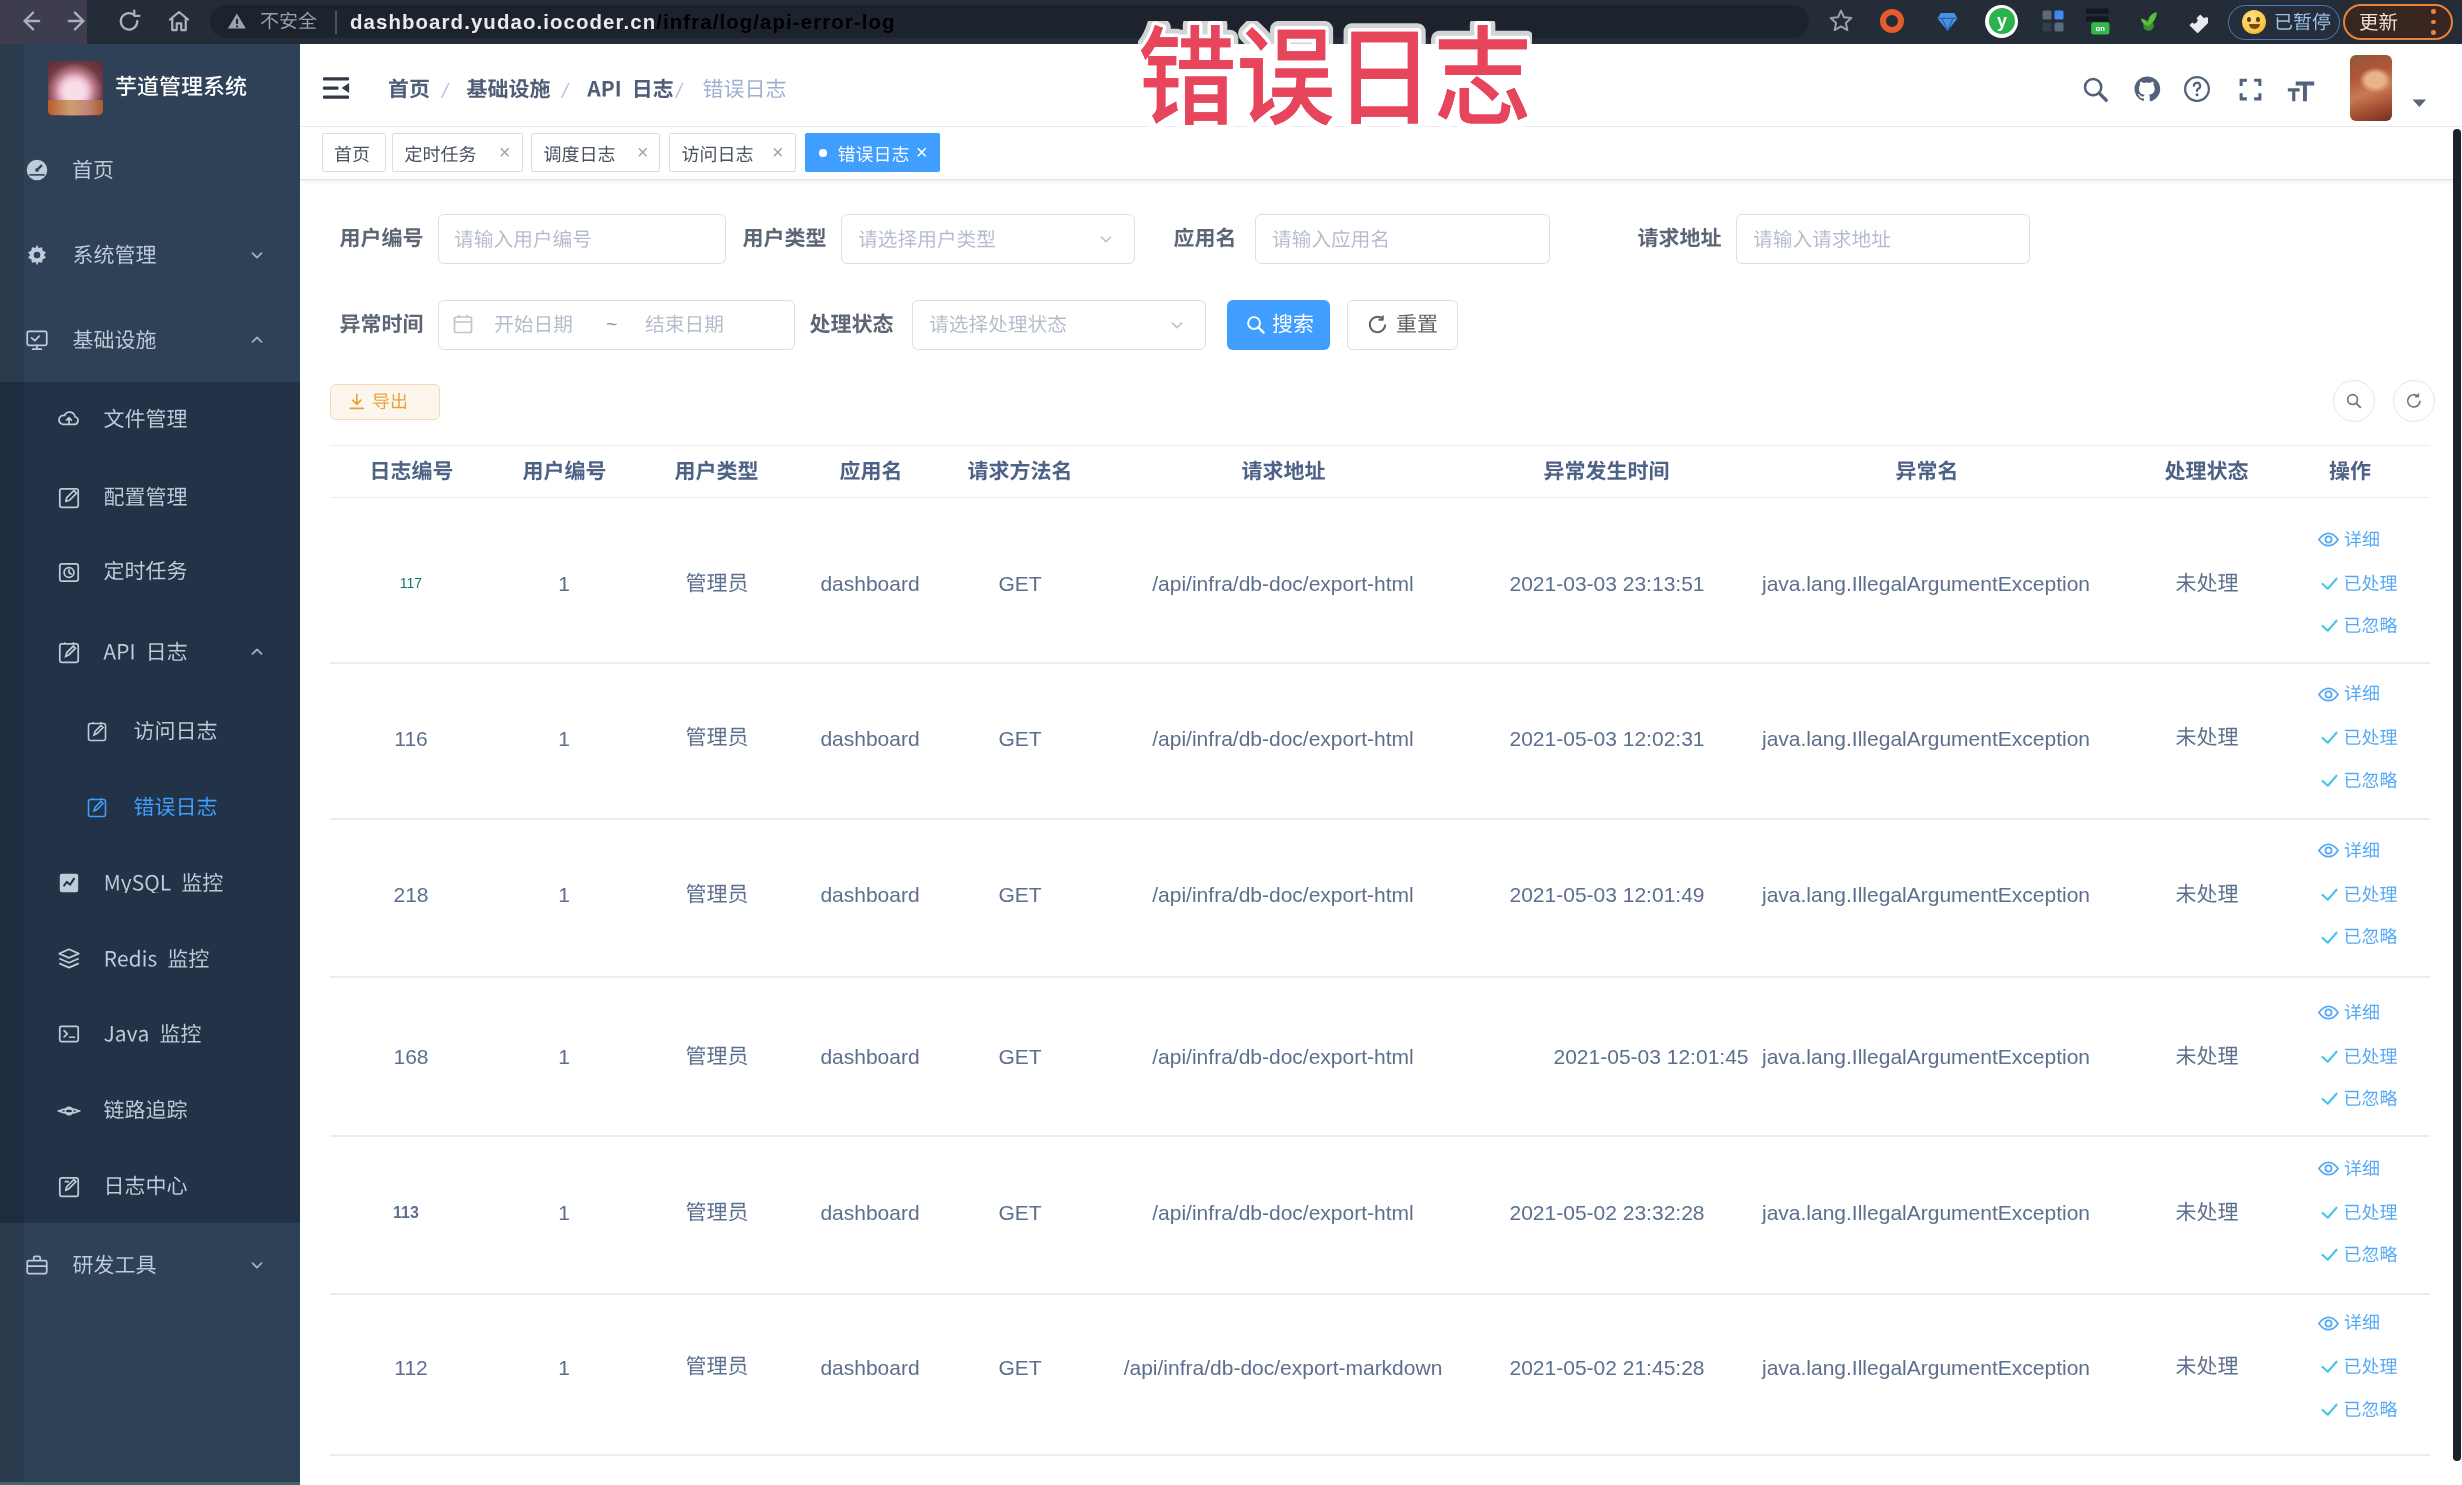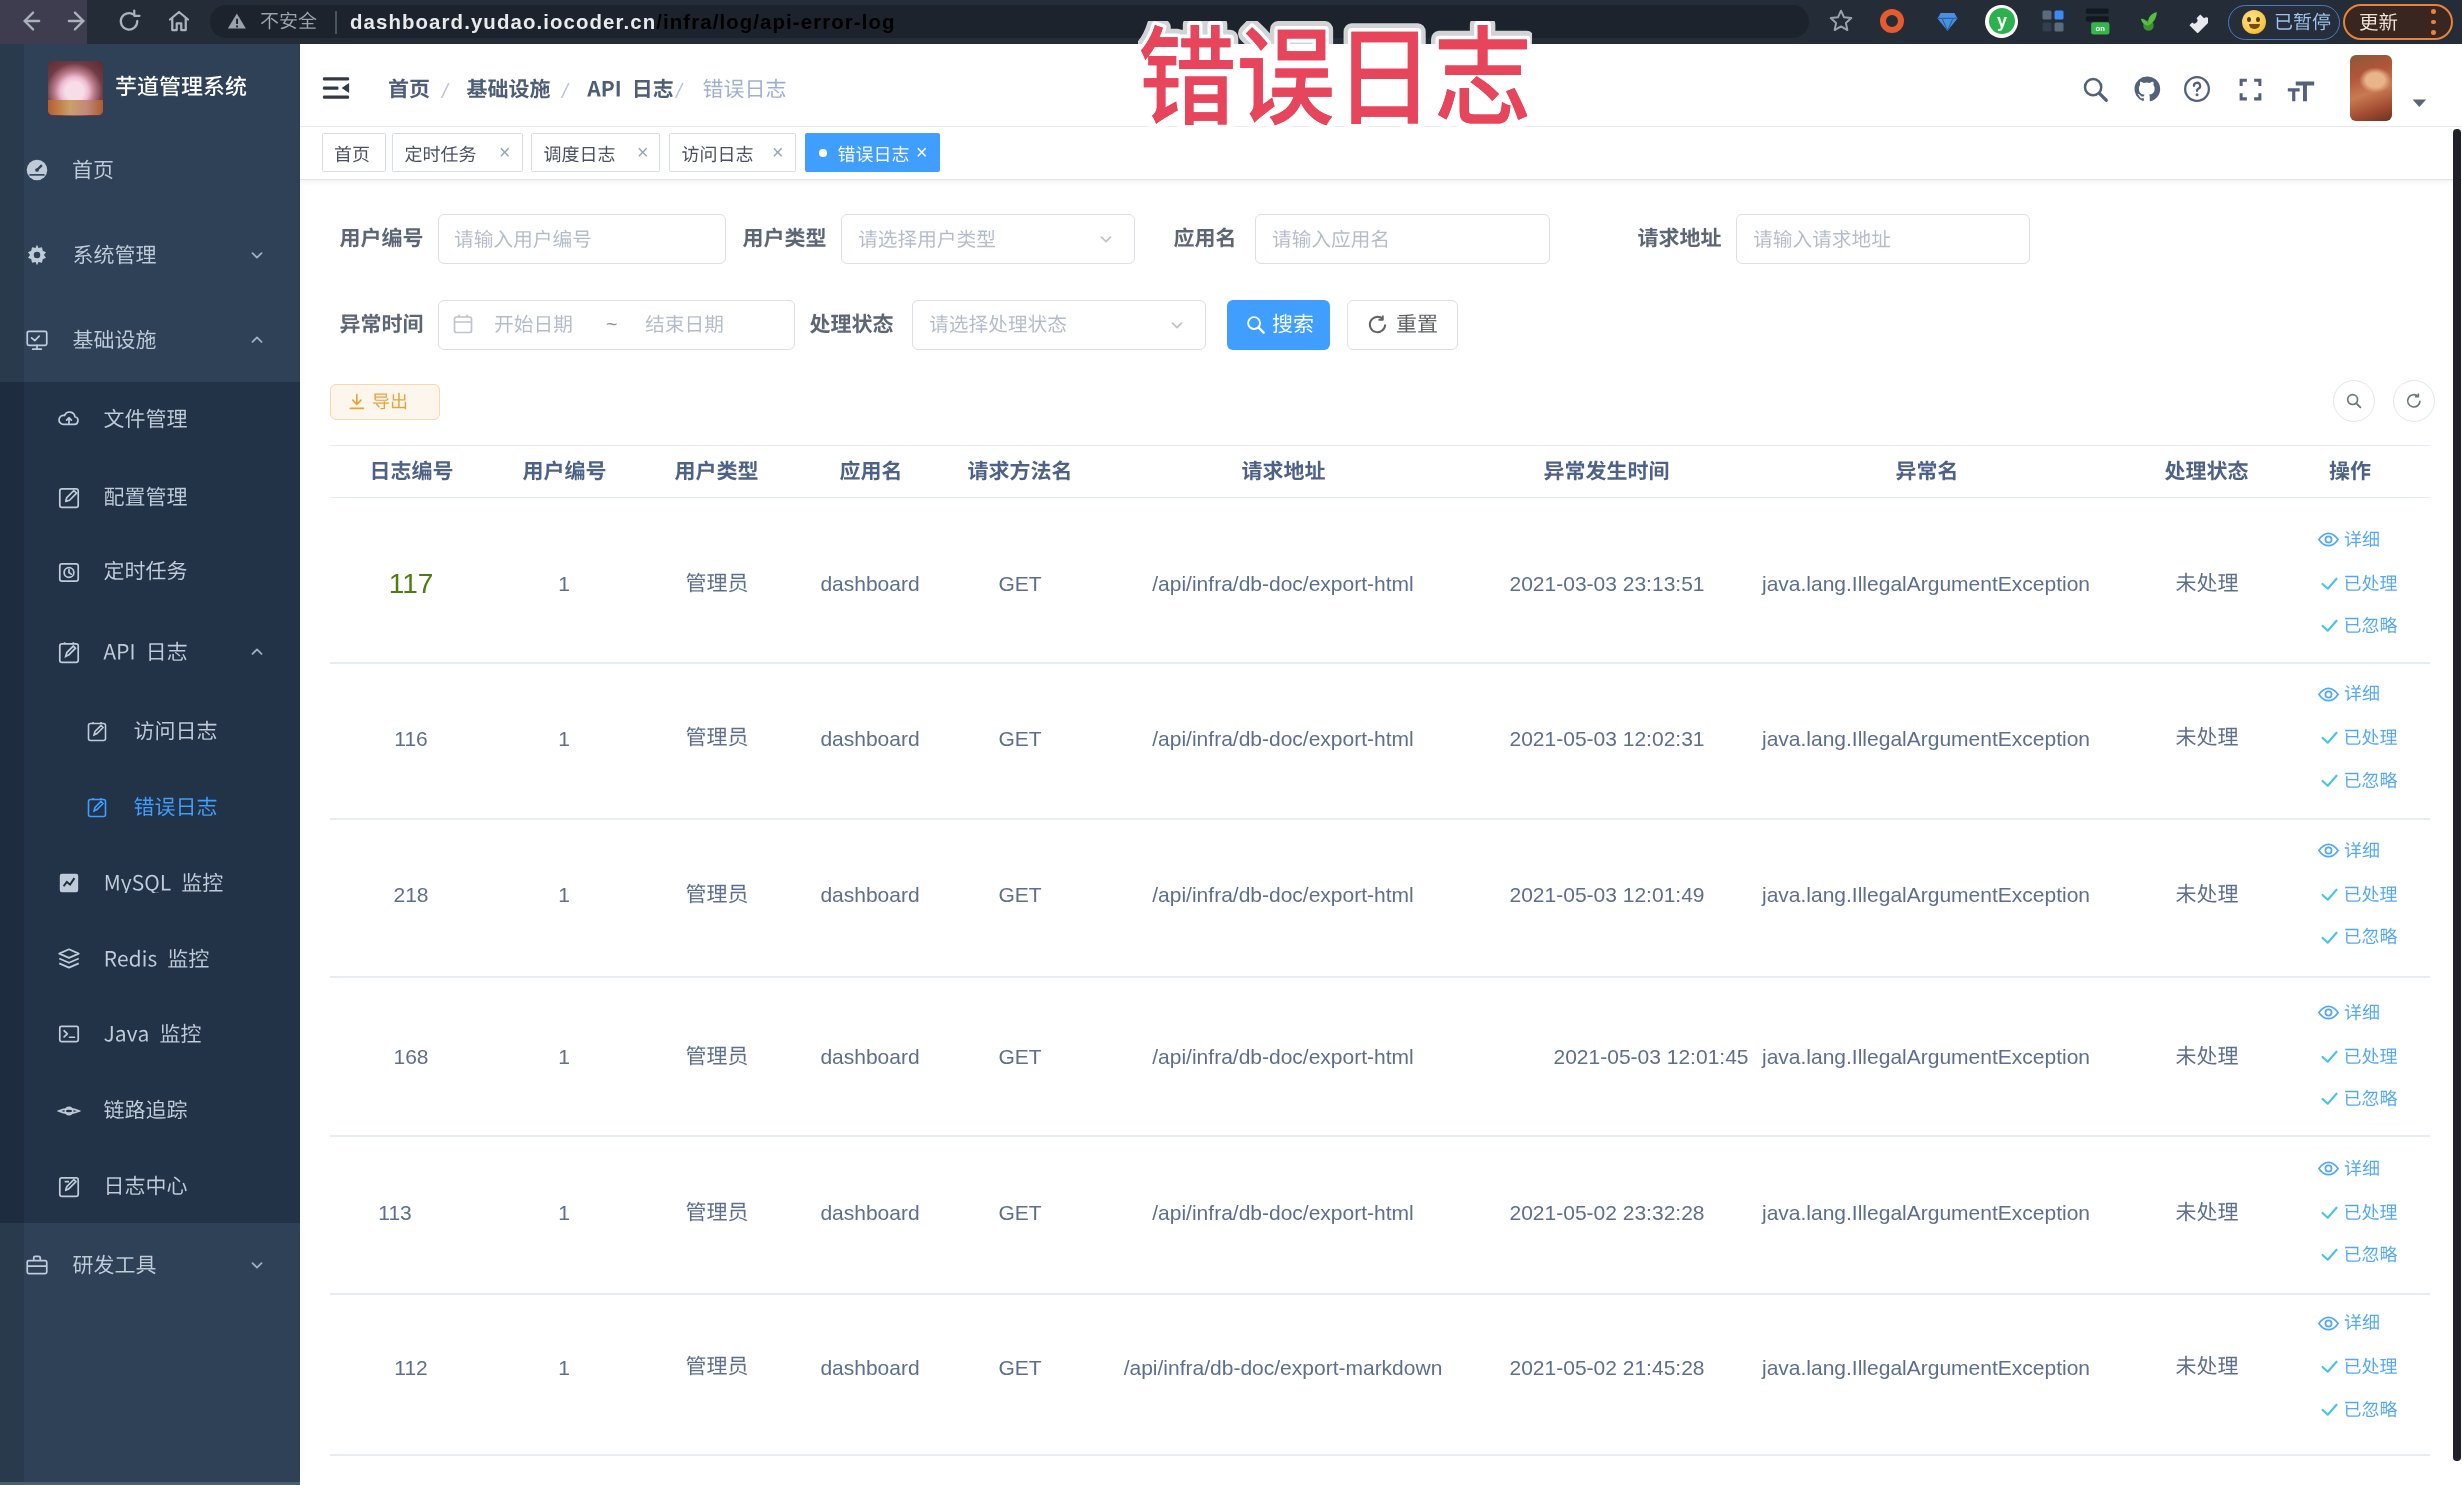--- a/index.html
+++ b/index.html
@@ -707,21 +707,21 @@
       <use href="#b5904" x="0"></use>
       <use href="#b7406" x="1000"></use>
       <use href="#b72b6" x="2000"></use>
       <use href="#b6001" x="3000"></use>
     </svg>
     <svg style="position:absolute;left:2329px;top:460px" width="42" height="21" viewBox="0 0 2000 1000" fill="#4e6186">
       <use href="#b64cd" x="0"></use>
       <use href="#b4f5c" x="1000"></use>
     </svg>
     <div style="position:absolute;left:330px;top:662px;width:2100px;height:1.5px;background:#e6edf5"></div>
-    <div style="position:absolute;left:411px;transform:translateX(-50%);top:569px;height:29px;line-height:29px;font-size:28px;color:#4d7c0f;font-weight:400;letter-spacing:0px;white-space:nowrap;">117</div>
+    <div style="position:absolute;left:411px;transform:translateX(-50%);top:569px;height:29px;line-height:29px;font-size:14px;color:#0f766e;font-weight:400;letter-spacing:0px;white-space:nowrap;">117</div>
     <div style="position:absolute;left:564px;transform:translateX(-50%);top:569px;height:29px;line-height:29px;font-size:21px;color:#5d6f8e;font-weight:400;letter-spacing:0px;white-space:nowrap;">1</div>
     <svg style="position:absolute;left:685px;top:572px" width="64" height="21" viewBox="0 0 3000 1000" fill="#5d6f8e">
       <use href="#r7ba1" x="0"></use>
       <use href="#r7406" x="1000"></use>
       <use href="#r5458" x="2000"></use>
     </svg>
     <div style="position:absolute;left:870px;transform:translateX(-50%);top:569px;height:29px;line-height:29px;font-size:21px;color:#5d6f8e;font-weight:400;letter-spacing:0px;white-space:nowrap;">dashboard</div>
     <div style="position:absolute;left:1020px;transform:translateX(-50%);top:569px;height:29px;line-height:29px;font-size:21px;color:#5d6f8e;font-weight:400;letter-spacing:0px;white-space:nowrap;">GET</div>
     <div style="position:absolute;left:1283px;transform:translateX(-50%);top:569px;height:29px;line-height:29px;font-size:21px;color:#5d6f8e;font-weight:400;letter-spacing:0px;white-space:nowrap;">/api/infra/db-doc/export-html</div>
     <div style="position:absolute;left:1607px;transform:translateX(-50%);top:569px;height:29px;line-height:29px;font-size:21px;color:#5d6f8e;font-weight:400;letter-spacing:0px;white-space:nowrap;">2021-03-03 23:13:51</div>
@@ -875,21 +875,21 @@
     </svg>
     <svg style="position:absolute;left:2319px;top:1088px" width="21" height="21" viewBox="0 0 24 24">
       <path d="M4 12.5 L10 18 L20 6.5" fill="none" stroke="#49c3e8" stroke-width="2.4" stroke-linecap="round" stroke-linejoin="round"></path>
     </svg>
     <svg style="position:absolute;left:2343px;top:1089px" width="55" height="18" viewBox="0 0 3000 1000" fill="#53a8f5">
       <use href="#r5df2" x="0"></use>
       <use href="#r5ffd" x="1000"></use>
       <use href="#r7565" x="2000"></use>
     </svg>
     <div style="position:absolute;left:330px;top:1293px;width:2100px;height:1.5px;background:#e6edf5"></div>
-    <div style="position:absolute;left:395px;transform:translateX(-50%);top:1198px;height:29px;line-height:29px;font-size:21px;color:#5d6f8e;font-weight:400;letter-spacing:0px;white-space:nowrap;">113</div>
+    <div style="position:absolute;left:406px;transform:translateX(-50%);top:1198px;height:29px;line-height:29px;font-size:16px;color:#5d6f8e;font-weight:700;letter-spacing:0px;white-space:nowrap;">113</div>
     <div style="position:absolute;left:564px;transform:translateX(-50%);top:1198px;height:29px;line-height:29px;font-size:21px;color:#5d6f8e;font-weight:400;letter-spacing:0px;white-space:nowrap;">1</div>
     <svg style="position:absolute;left:685px;top:1201px" width="64" height="21" viewBox="0 0 3000 1000" fill="#5d6f8e">
       <use href="#r7ba1" x="0"></use>
       <use href="#r7406" x="1000"></use>
       <use href="#r5458" x="2000"></use>
     </svg>
     <div style="position:absolute;left:870px;transform:translateX(-50%);top:1198px;height:29px;line-height:29px;font-size:21px;color:#5d6f8e;font-weight:400;letter-spacing:0px;white-space:nowrap;">dashboard</div>
     <div style="position:absolute;left:1020px;transform:translateX(-50%);top:1198px;height:29px;line-height:29px;font-size:21px;color:#5d6f8e;font-weight:400;letter-spacing:0px;white-space:nowrap;">GET</div>
     <div style="position:absolute;left:1283px;transform:translateX(-50%);top:1198px;height:29px;line-height:29px;font-size:21px;color:#5d6f8e;font-weight:400;letter-spacing:0px;white-space:nowrap;">/api/infra/db-doc/export-html</div>
     <div style="position:absolute;left:1607px;transform:translateX(-50%);top:1198px;height:29px;line-height:29px;font-size:21px;color:#5d6f8e;font-weight:400;letter-spacing:0px;white-space:nowrap;">2021-05-02 23:32:28</div>

